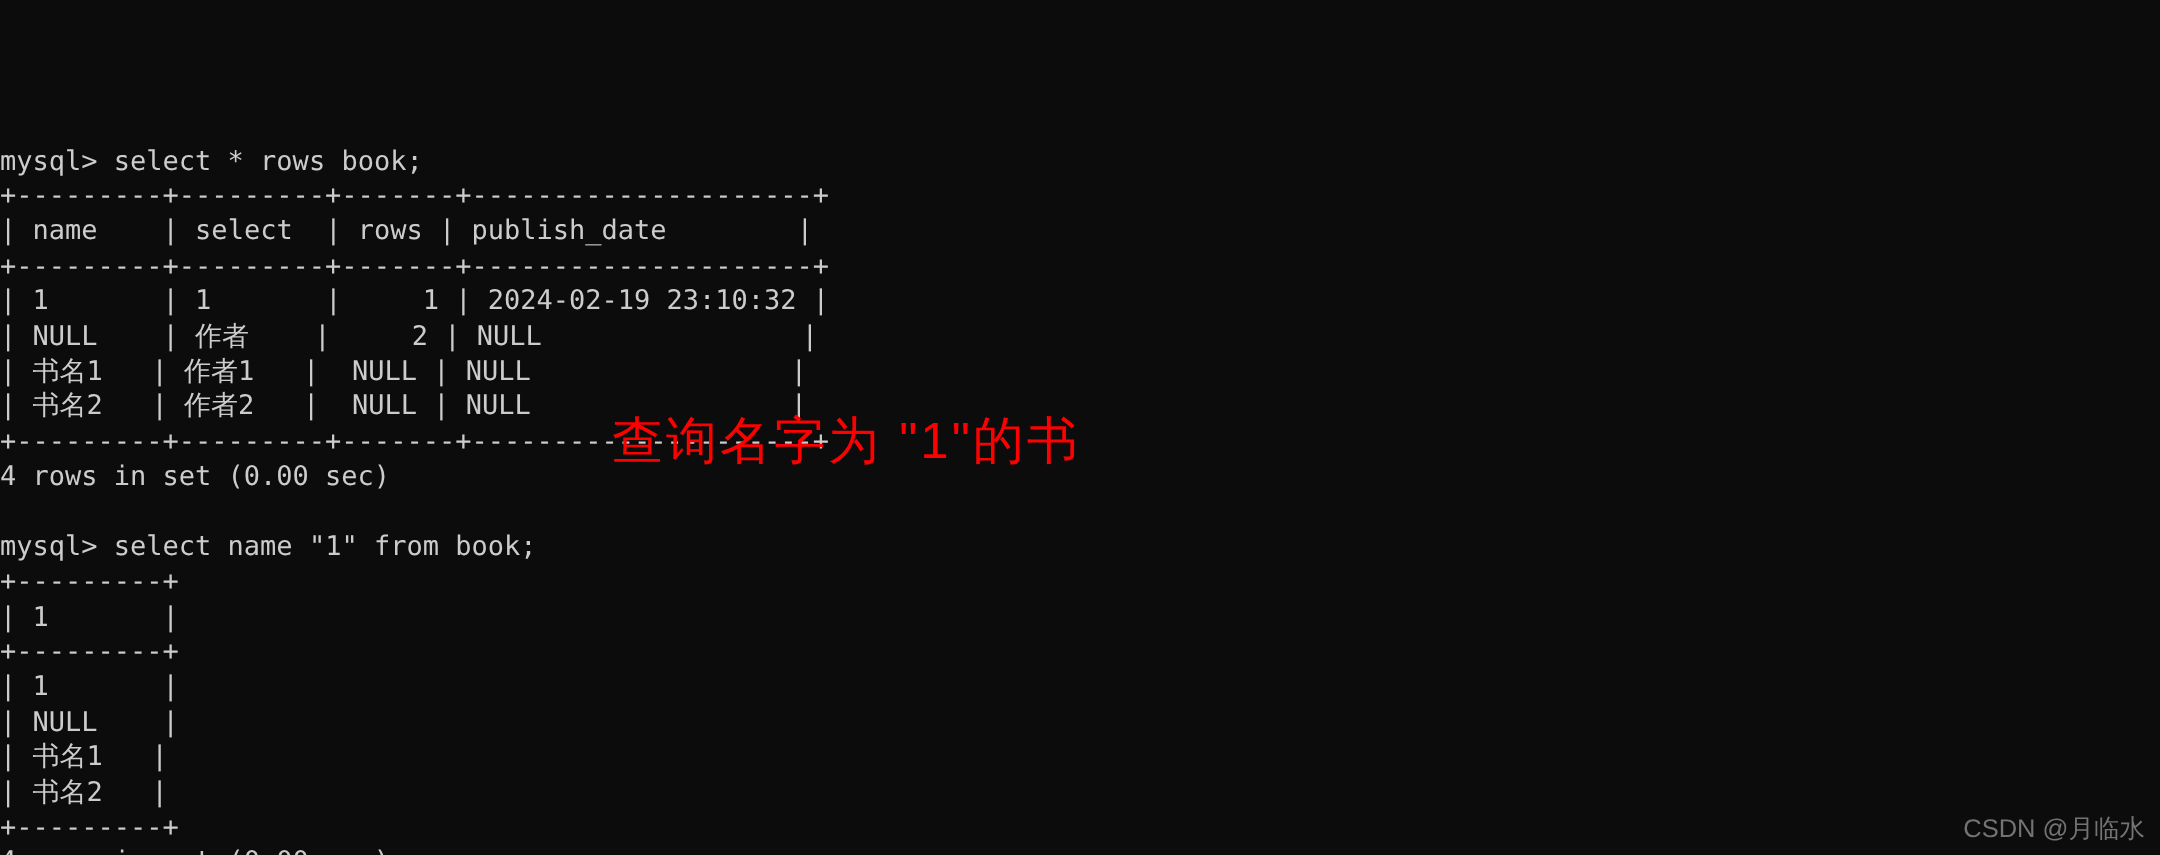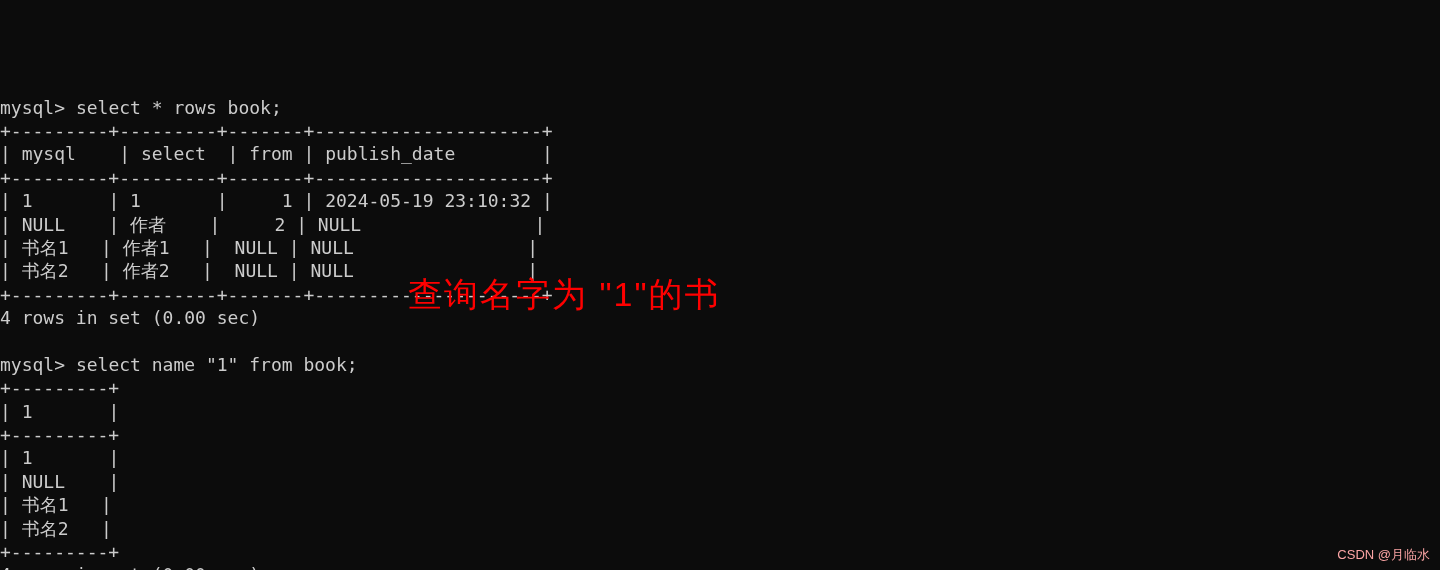--- a/index.html
+++ b/index.html
@@ -29,35 +29,35 @@
       font-family: 'Microsoft YaHei', 'SimHei', sans-serif;
       font-size: 34px;
       font-weight: 400;
       letter-spacing: 2px;
       white-space: nowrap;
     }
     .watermark {
       position: absolute;
       right: 10px;
       bottom: 6px;
-      color: #fca5a5;
+      color: #737373;
       font-family: 'Microsoft YaHei', sans-serif;
-      font-size: 13px;
+      font-size: 17px;
     }
   </style>
 </head>
 <body>
 
 
 
 <div class="term"><span>mysql&gt;</span> <span>select * rows book;</span>
 <span>+---------+---------+-------+---------------------+</span>
-<span>| <span>mysql</span>    | <span>select</span>  | <span>from</span> | <span>publish_date</span>        |</span>
+<span>| <span>name</span>    | <span>select</span>  | <span>rows</span> | <span>publish_date</span>        |</span>
 <span>+---------+---------+-------+---------------------+</span>
-<span>| <span>1</span>       | <span>1</span>       |     <span>1</span> | <span>2024-05-19 23:10:32</span> |</span>
+<span>| <span>1</span>       | <span>1</span>       |     <span>1</span> | <span>2024-02-19 23:10:32</span> |</span>
 <span>| <span>NULL</span>    | <span>作者</span>    |     <span>2</span> | <span>NULL</span>                |</span>
 <span>| <span>书名1</span>   | <span>作者1</span>   |  <span>NULL</span> | <span>NULL</span>                |</span>
 <span>| <span>书名2</span>   | <span>作者2</span>   |  <span>NULL</span> | <span>NULL</span>                |</span>
 <span>+---------+---------+-------+---------------------+</span>
 <span>4 rows in set (0.00 sec)</span>
 
 <span>mysql&gt;</span> <span>select name "1" from book;</span>
 <span>+---------+</span>
 <span>| <span>1</span>       |</span>
 <span>+---------+</span>

